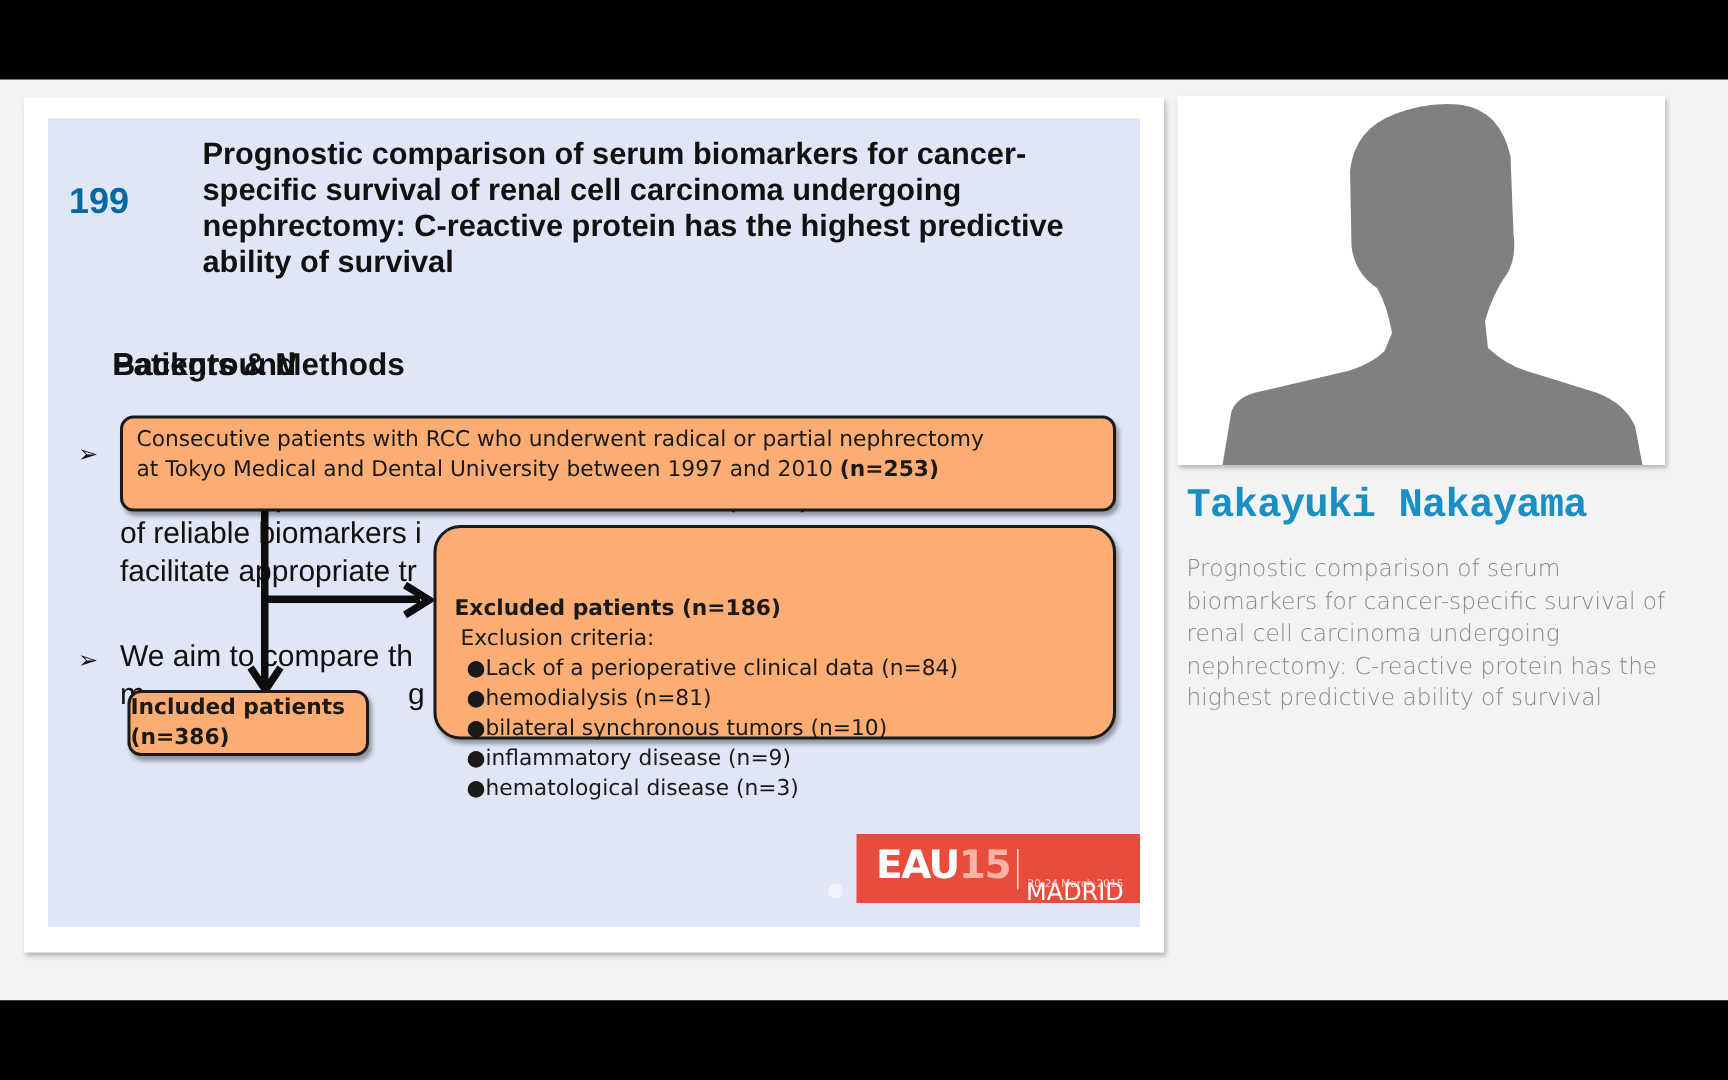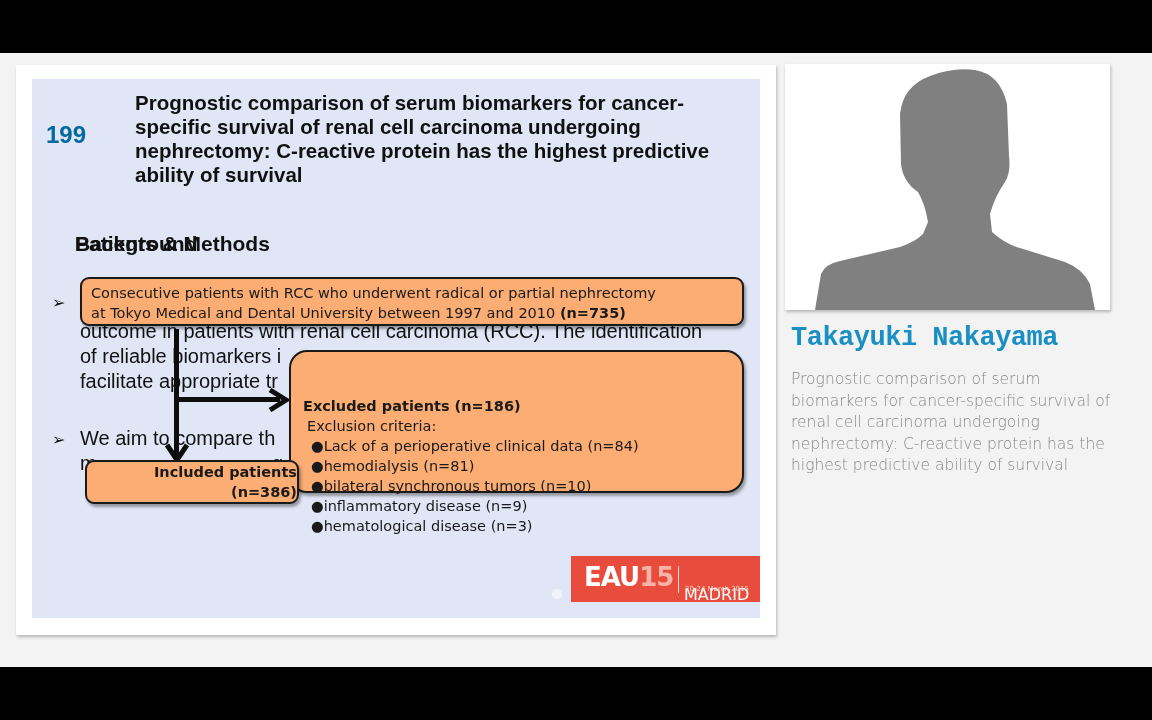--- a/index.html
+++ b/index.html
@@ -35,27 +35,27 @@
     
     .bg-text { position: absolute; font-size: 20px; color: #111; line-height: 25px; white-space: nowrap; }
     .bullet-glyph { position: absolute; font-size: 16px; color: #111; }
 
     
     .box {
       position: absolute; background: #fbad73; border: 2.5px solid #1a1a1a; border-radius: 9px;
       font-family: "DejaVu Sans", sans-serif; color: #1a1a1a;
       box-shadow: 2px 3px 3px rgba(0,0,0,0.35);
     }
-    .box-top { left: 48px; top: 198px; width: 664px; height: 49px; padding: 4px 0 0 9px; font-size: 14.5px; line-height: 20px; }
+    .box-top { left: 48px; top: 198px; width: 664px; height: 64px; padding: 4px 0 0 9px; font-size: 14.5px; line-height: 20px; }
     .box-top b { font-weight: bold; }
     .box-excl { left: 257px; top: 271px; width: 455px; height: 143px; border-radius: 18px; padding: 0 0 0 14px; font-size: 14.5px; line-height: 20px; }
     .box-excl .hdr { font-weight: bold; margin-left: -2px; margin-top: 44px; }
     .box-excl .sub { margin-left: 2px; }
     .box-excl .item { margin-left: 6px; }
-    .box-incl { left: 53px; top: 381px; width: 214px; height: 44px; padding-top: 0; text-align: right; font-size: 14.5px; font-weight: bold; line-height: 20px; }
+    .box-incl { left: 53px; top: 381px; width: 161px; height: 44px; padding-top: 0; text-align: left; font-size: 14.5px; font-weight: bold; line-height: 20px; }
 
     
     .line { position: absolute; background: #0d0d0d; }
 
     
     .eau-logo {
       position: absolute; left: 539px; top: 477px; width: 190px; height: 46px; background: #e84c3d;
       color: #fff; font-family: "DejaVu Sans", sans-serif;
     }
     .eau-logo .eau { position: absolute; left: 13px; top: 6px; font-size: 26px; font-weight: bold; letter-spacing: -1px; }
@@ -110,21 +110,21 @@
       <div class="line" style="left:144px;top:318px;width:104px;height:5px;"></div>
       <svg style="position:absolute;left:234px;top:309px;" width="24" height="24">
         <polyline points="4,2 20,12 4,22" fill="none" stroke="#0d0d0d" stroke-width="5"></polyline>
       </svg>
       <svg style="position:absolute;left:133px;top:362px;" width="24" height="22">
         <polyline points="2,4 12,19 22,4" fill="none" stroke="#0d0d0d" stroke-width="5"></polyline>
       </svg>
 
       <div class="box box-top">
         <div>Consecutive patients with RCC who underwent radical or partial nephrectomy</div>
-        <div><span>at Tokyo Medical and Dental University between 1997 and 2010 </span><b>(n=735)</b></div>
+        <div><span>at Tokyo Medical and Dental University between 1997 and 2010 </span><b>(n=253)</b></div>
       </div>
 
       <div class="box box-excl">
         <div class="hdr">Excluded patients (n=186)</div>
         <div class="sub">Exclusion criteria:</div>
         <div class="item"><span>●</span><span>Lack of a perioperative clinical data (n=84)</span></div>
         <div class="item"><span>●</span><span>hemodialysis (n=81)</span></div>
         <div class="item"><span>●</span><span>bilateral synchronous tumors (n=10)</span></div>
         <div class="item"><span>●</span><span>inflammatory disease (n=9)</span></div>
         <div class="item"><span>●</span><span>hematological disease (n=3)</span></div>

